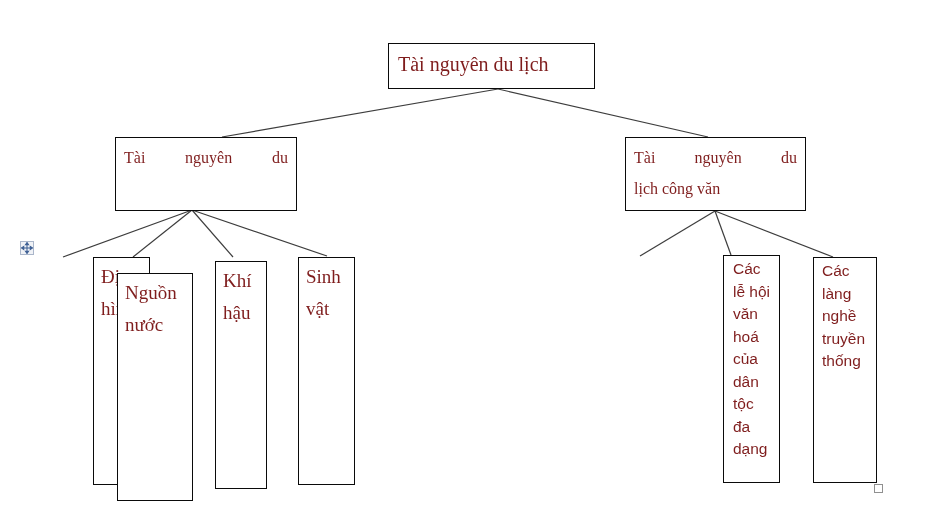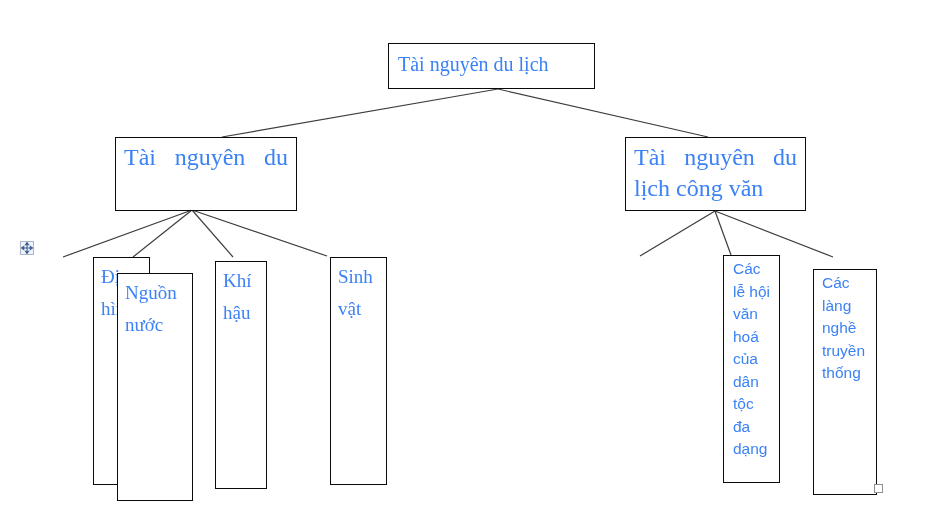--- a/index.html
+++ b/index.html
@@ -2,64 +2,64 @@
 <html><head>
 <meta charset="utf-8">
 <style>
   html, body { margin: 0; padding: 0; background: #ffffff; }
   .canvas {
     position: relative;
     width: 939px;
     height: 514px;
     background: #ffffff;
     font-family: "Liberation Serif", serif;
-    color: #3b82f6;
+    color: #7f1d1d;
     overflow: hidden;
   }
   .connectors {
     position: absolute;
     left: 0; top: 0;
     width: 939px; height: 514px;
     pointer-events: none;
   }
   .node {
     position: absolute;
     box-sizing: border-box;
     border: 1.5px solid #0a0a0a;
     background: #ffffff;
   }
   .root-box {
     left: 388px; top: 43px; width: 207px; height: 46px;
     font-size: 20px; line-height: 28px;
     padding: 6px 6px 0 9px;
   }
   .branch-box {
-    font-size: 24px; line-height: 31px;
+    font-size: 16px; line-height: 31px;
     padding: 4px 8px 0 8px;
   }
   .branch-natural { left: 115px; top: 137px; width: 182px; height: 74px; }
   .branch-cultural { left: 625px; top: 137px; width: 181px; height: 74px; }
   .jline { text-align: justify; text-align-last: justify; }
   .leaf-serif {
     font-size: 19px; line-height: 32px;
     padding: 3px 4px 0 7px;
   }
   .leaf1 { left: 53px;  top: 257px; width: 57px; height: 228px; margin-left: 40px; }
   .leaf2 { left: 117px; top: 273px; width: 76px; height: 228px; }
   .leaf3 { left: 215px; top: 261px; width: 52px; height: 228px; }
-  .leaf4 { left: 298px; top: 257px; width: 57px; height: 228px; margin-left: 32px; }
+  .leaf4 { left: 298px; top: 257px; width: 57px; height: 228px; }
   .leaf-sans {
     font-family: "Liberation Sans", sans-serif;
     font-size: 15.5px; line-height: 22.5px;
     padding: 2px 4px 0 8px;
   }
   .leafA { left: 607px; top: 256px; width: 87px; height: 227px;
            text-align: justify; padding: 2px 9px 0 8px; }
   .leafB { left: 723px; top: 255px; width: 57px; height: 228px; padding-left: 9px; }
-  .leafC { left: 813px; top: 269px; width: 64px; height: 226px; }
+  .leafC { left: 813px; top: 257px; width: 64px; height: 226px; }
   .move-handle {
     position: absolute;
     left: 20px; top: 241px;
     width: 14px; height: 14px;
     box-sizing: border-box;
     background: #f0f2f6;
     border: 1px solid #aab6ca;
     display: flex; align-items: center; justify-content: center;
     cursor: move;
   }

